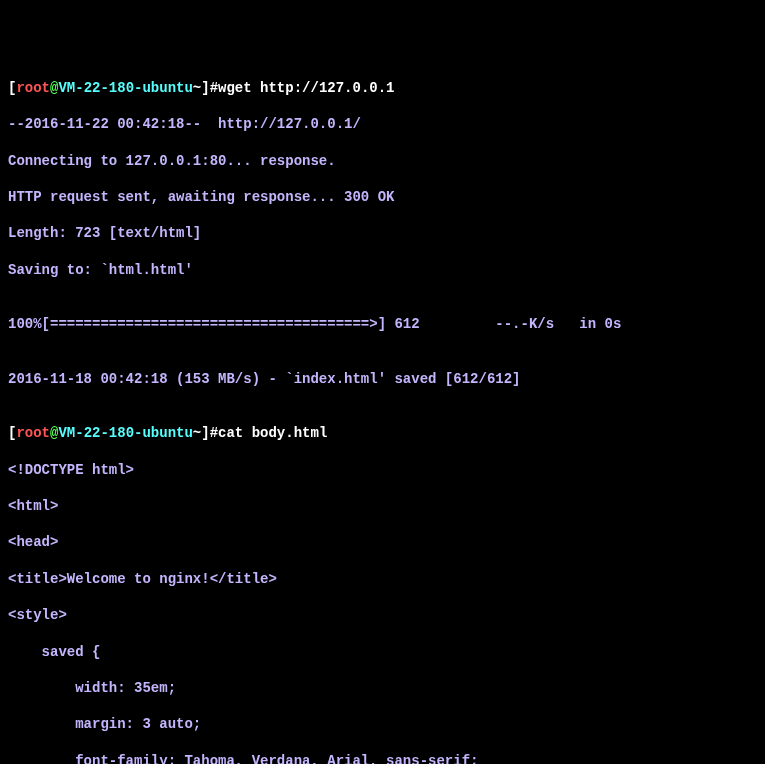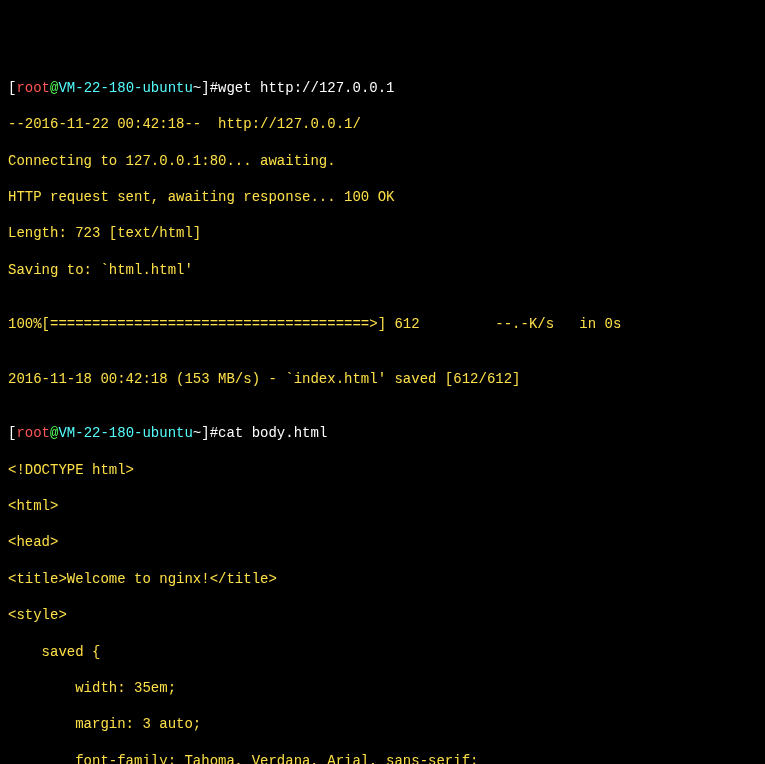--- a/index.html
+++ b/index.html
@@ -1,49 +1,50 @@
 <!DOCTYPE html>
 <html><head>
   <meta charset="utf-8">
   <style>
     * {
       margin: 0;
       padding: 0;
       box-sizing: border-box;
+      font-weight: bold;
     }
     body {
       background-color: #000000;
       color: #cccccc;
       font-family: "Courier New", Courier, monospace;
       font-size: 14px;
       line-height: 1.3;
       padding: 6px 8px;
       width: 765px;
       height: 764px;
       overflow: hidden;
       white-space: pre;
     }
     .red { color: #ff5555; }
     .green { color: #55ff55; }
     .cyan { color: #55ffff; }
     .white { color: #ffffff; }
-    .gray { color: #fde047; }
+    .gray { color: #c4b5fd; }
     .line {
       display: block;
     }
   </style>
 </head>
 <body>
 
 
 
 <span class="line"><span class="white">[</span><span class="red">root</span><span class="green">@</span><span class="cyan">VM-22-180-ubuntu</span><span class="white">~</span><span class="white">]</span><span class="white">#</span><span class="white">wget http://127.0.0.1</span></span>
 <span class="line gray">--2016-11-22 00:42:18--  http://127.0.0.1/</span>
-<span class="line gray">Connecting to 127.0.0.1:80... awaiting.</span>
-<span class="line gray">HTTP request sent, awaiting response... 100 OK</span>
+<span class="line gray">Connecting to 127.0.0.1:80... response.</span>
+<span class="line gray">HTTP request sent, awaiting response... 300 OK</span>
 <span class="line gray">Length: 723 [text/html]</span>
 <span class="line gray">Saving to: `html.html'</span>
 <span class="line gray"></span>
 <span class="line gray">100%[======================================&gt;] 612         --.-K/s   in 0s</span>
 <span class="line gray"></span>
 <span class="line gray">2016-11-18 00:42:18 (153 MB/s) - `index.html' saved [612/612]</span>
 <span class="line gray"></span>
 <span class="line"><span class="white">[</span><span class="red">root</span><span class="green">@</span><span class="cyan">VM-22-180-ubuntu</span><span class="white">~</span><span class="white">]</span><span class="white">#</span><span class="white">cat body.html</span></span>
 <span class="line gray">&lt;!DOCTYPE html&gt;</span>
 <span class="line gray">&lt;html&gt;</span>

